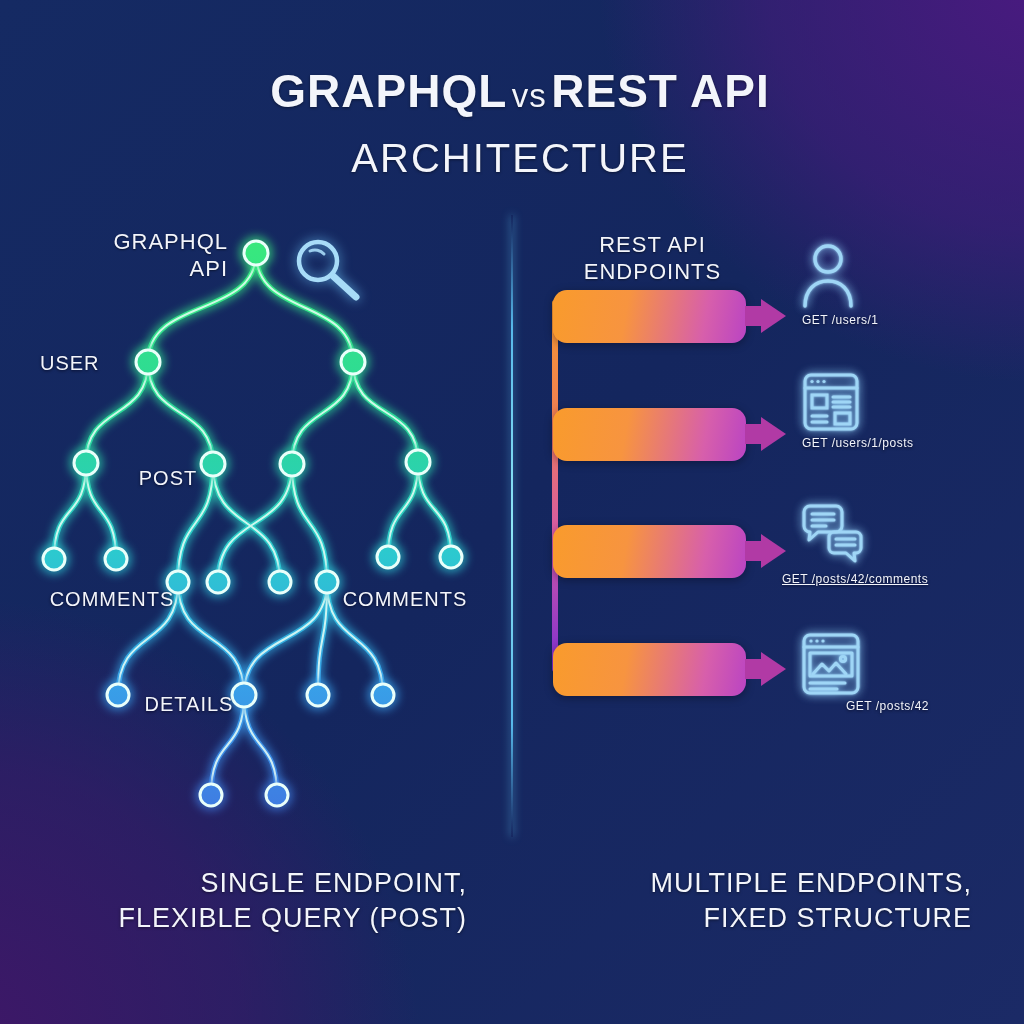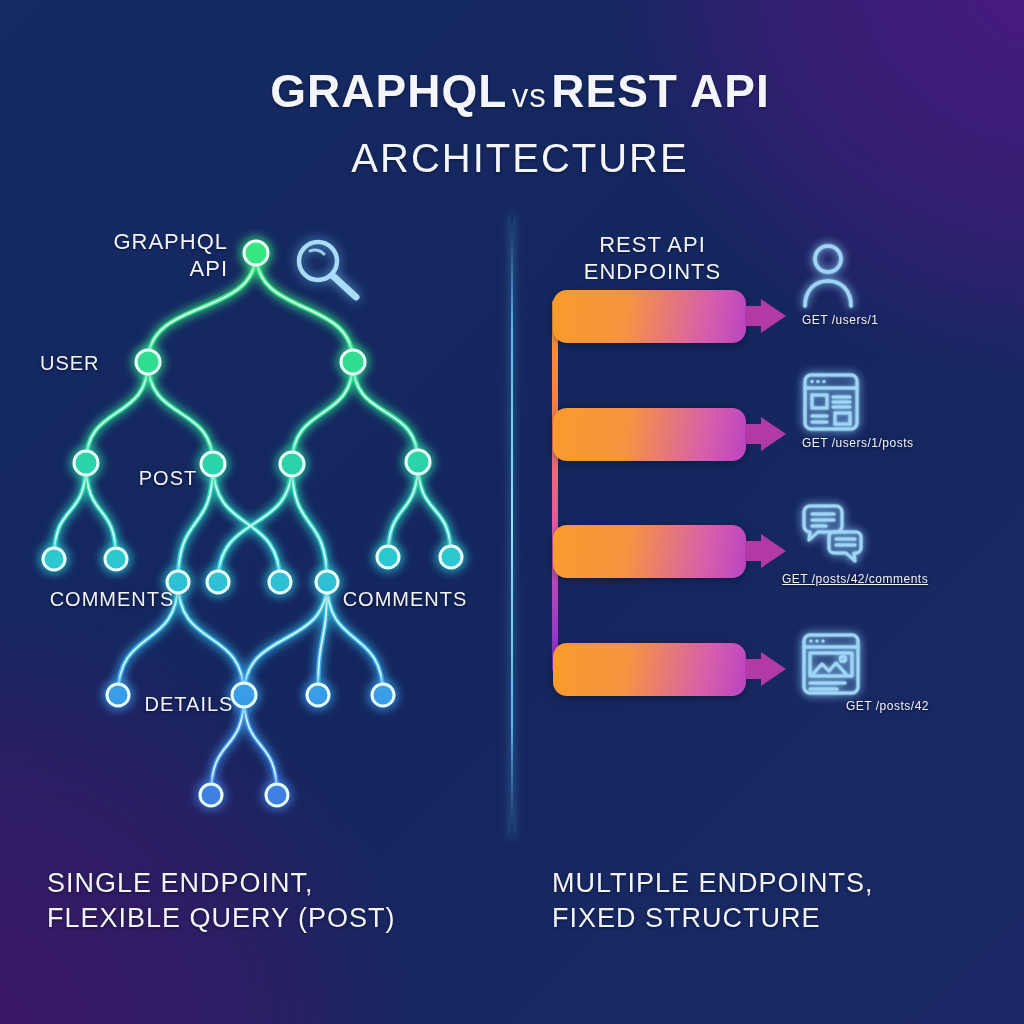--- a/index.html
+++ b/index.html
@@ -20,21 +20,21 @@
   .title .big{font-size:46px;font-weight:700;letter-spacing:1px;}
   .title .vs{font-size:33px;font-weight:500;letter-spacing:1px;}
   .title .line2{font-size:40px;font-weight:400;letter-spacing:2px;margin-top:2px;}
 
   
   .sec-header{font-size:22px;font-weight:500;line-height:27px;letter-spacing:1px;
               text-shadow:0 1px 2px rgba(0,0,0,.5);}
   .node-label{font-size:20px;font-weight:400;letter-spacing:1px;
               text-shadow:0 1px 3px rgba(0,0,20,.7);}
   .caption{font-size:27px;font-weight:500;letter-spacing:1px;line-height:35px;
-           text-align:left;text-shadow:0 1px 3px rgba(0,0,0,.5);}
+           text-align:right;text-shadow:0 1px 3px rgba(0,0,0,.5);}
 
   
   .divider{left:511px;top:215px;width:2px;height:622px;
     background:linear-gradient(180deg, rgba(110,208,242,0) 0%, #57b8ea 18%,
                #8ee6f5 50%, #57b8ea 82%, rgba(110,208,242,0) 100%);
     box-shadow:0 0 9px rgba(100,205,245,.85);}
 
   
   .spine{left:552px;top:300px;width:6px;height:372px;border-radius:3px;
     background:linear-gradient(180deg,#f8992f 0%, #ef7f52 30%, #d75ba4 62%, #7c2ed2 100%);}

